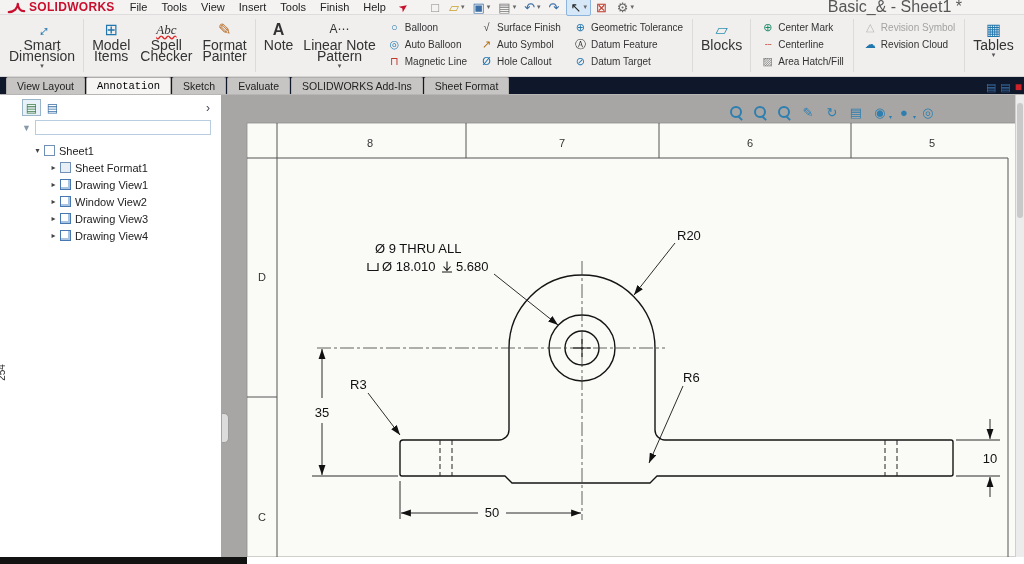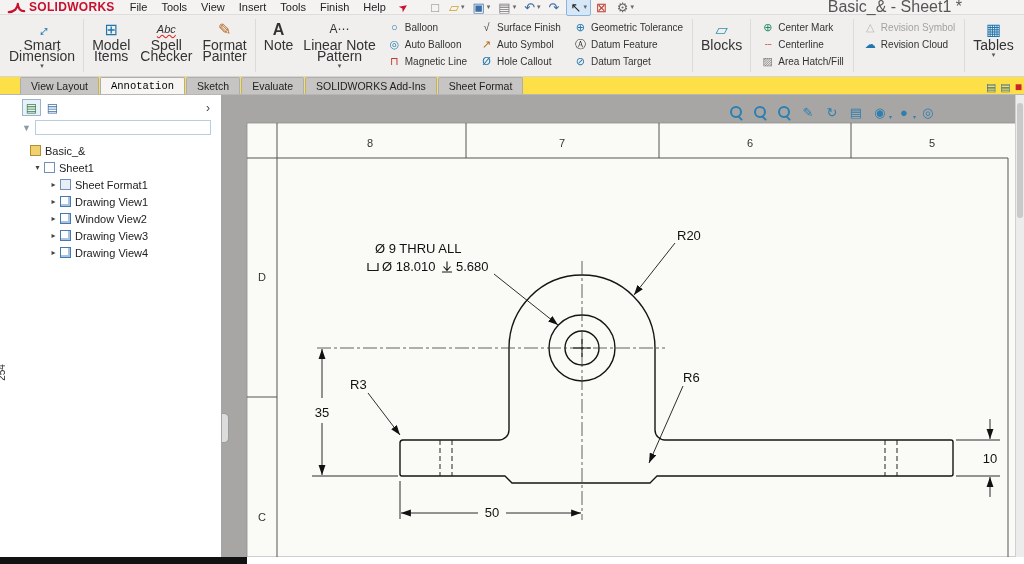--- a/index.html
+++ b/index.html
@@ -37,37 +37,37 @@
   .big-icon { height: 21px; font-size: 16px; line-height: 21px; color: #2176ae; }
   .bb-l1, .bb-l2 { font-size: 14px; line-height: 11px; color: #333; white-space: nowrap; }
   .dd { font-size: 7px; color: #555; line-height: 8px; }
   .col { display: flex; flex-direction: column; justify-content: flex-start; padding: 3px 3px; gap: 1px; }
   .small-btn { display: flex; align-items: center; height: 16px; padding: 0 3px; border-radius: 2px; }
   .s-icon { width: 15px; font-size: 11px; color: #2176ae; text-align: center; margin-right: 3px; flex: none; }
   .s-label { font-size: 10px; color: #333; white-space: nowrap; }
   .small-btn[data-state="disabled"] .s-label { color: #a3a3a3; }
   .small-btn[data-state="disabled"] .s-icon { color: #b5b5b5; }
   .big-icon[data-name="smart-dimension-icon"] { transform: rotate(-45deg); font-weight: bold; }
-  .big-icon[data-name="spell-checker-icon"] { font-size: 11px; font-style: italic;
-      text-decoration: underline wavy #d22; color: #333; }
+  .big-icon[data-name="spell-checker-icon"] { font-size: 13px; font-style: italic;
+      text-decoration: underline wavy #d22; color: #333; font-family: Liberation Serif, serif; }
   .big-icon[data-name="format-painter-icon"] { color: #b5651d; }
   .big-icon[data-name="note-icon"] { color: #333; font-weight: bold; }
   .big-icon[data-name="linear-note-pattern-icon"] { color: #333; font-size: 12px; }
   .big-icon[data-name="blocks-icon"] { color: #2e8fae; }
   .s-icon[data-name="surface-finish-icon"] { color: #444; }
   .s-icon[data-name="weld-symbol-icon"] { color: #b06a10; }
   .s-icon[data-name="magnetic-line-icon"] { color: #c0392b; }
   .s-icon[data-name="centerline-icon"] { color: #c0392b; font-size: 9px; letter-spacing: -1px; }
   .s-icon[data-name="center-mark-icon"] { color: #1b8a66; }
   .s-icon[data-name="area-hatch-fill-icon"] { color: #777; }
   .s-icon[data-name="datum-feature-icon"] { color: #333; }
 
   
-  .tabbar { height: 18px; background: #fde047; display: flex; align-items: flex-end;
-            padding-left: 20px; border-bottom: 1px solid #b8b6b4; }
+  .tabbar { height: 18px; background: #0f172a; display: flex; align-items: flex-end;
+            padding-left: 6px; border-bottom: 1px solid #b8b6b4; }
   .tab { font-size: 10.5px; height: 17px; padding: 2px 10px; color: #222; background: #c7c5c3;
          border: 1px solid #b0aeac; border-bottom: none; margin-right: 1px; border-radius: 2px 2px 0 0;
          white-space: nowrap; }
   .tab[data-state="active"] { background: #f6f5f4; color: #000; font-family: Liberation Mono, monospace; }
   .tabbar-right { margin-left: auto; display: flex; align-items: center; gap: 4px; padding-right: 2px; }
   .tabbar-ico { font-size: 11px; color: #3a6ea5; }
   .tabbar-ico.red { color: #cc2229; font-size: 12px; }
 
   
   .main { display: flex; height: 462px; position: relative; }
@@ -397,25 +397,20 @@
         <span class="panel-tab" data-state="active" data-name="feature-tree-tab">▤</span>
         <span class="panel-tab second" data-name="property-manager-tab">▤</span>
         <span class="panel-collapse" data-name="panel-collapse-arrow">›</span>
       </div>
       <div class="filter-row" data-name="tree-filter">
         <span class="funnel-icon" data-name="filter-funnel-icon">▼</span>
         <input class="filter-input" data-name="filter-input" readonly="" value="" style="">
       </div>
       <div class="tree" data-name="feature-tree">
 
-          <div class="tree-row" data-name="tree-item-root" data-indent="0">
-            <span class="tree-arrow" data-name="expand-arrow-icon"></span>
-            <span class="tree-icon" data-name="tree-item-icon" data-icon="drawing-doc"></span>
-            <span class="tree-label" data-name="tree-item-label">Basic_&amp;</span>
-          </div>
 
 
           <div class="tree-row" data-name="tree-item-sheet1" data-indent="1">
             <span class="tree-arrow" data-name="expand-arrow-icon">▾</span>
             <span class="tree-icon" data-name="tree-item-icon" data-icon="sheet"></span>
             <span class="tree-label" data-name="tree-item-label">Sheet1</span>
           </div>
 
           <div class="tree-row" data-name="tree-item-sheet-format1" data-indent="2">
             <span class="tree-arrow" data-name="expand-arrow-icon">▸</span>

